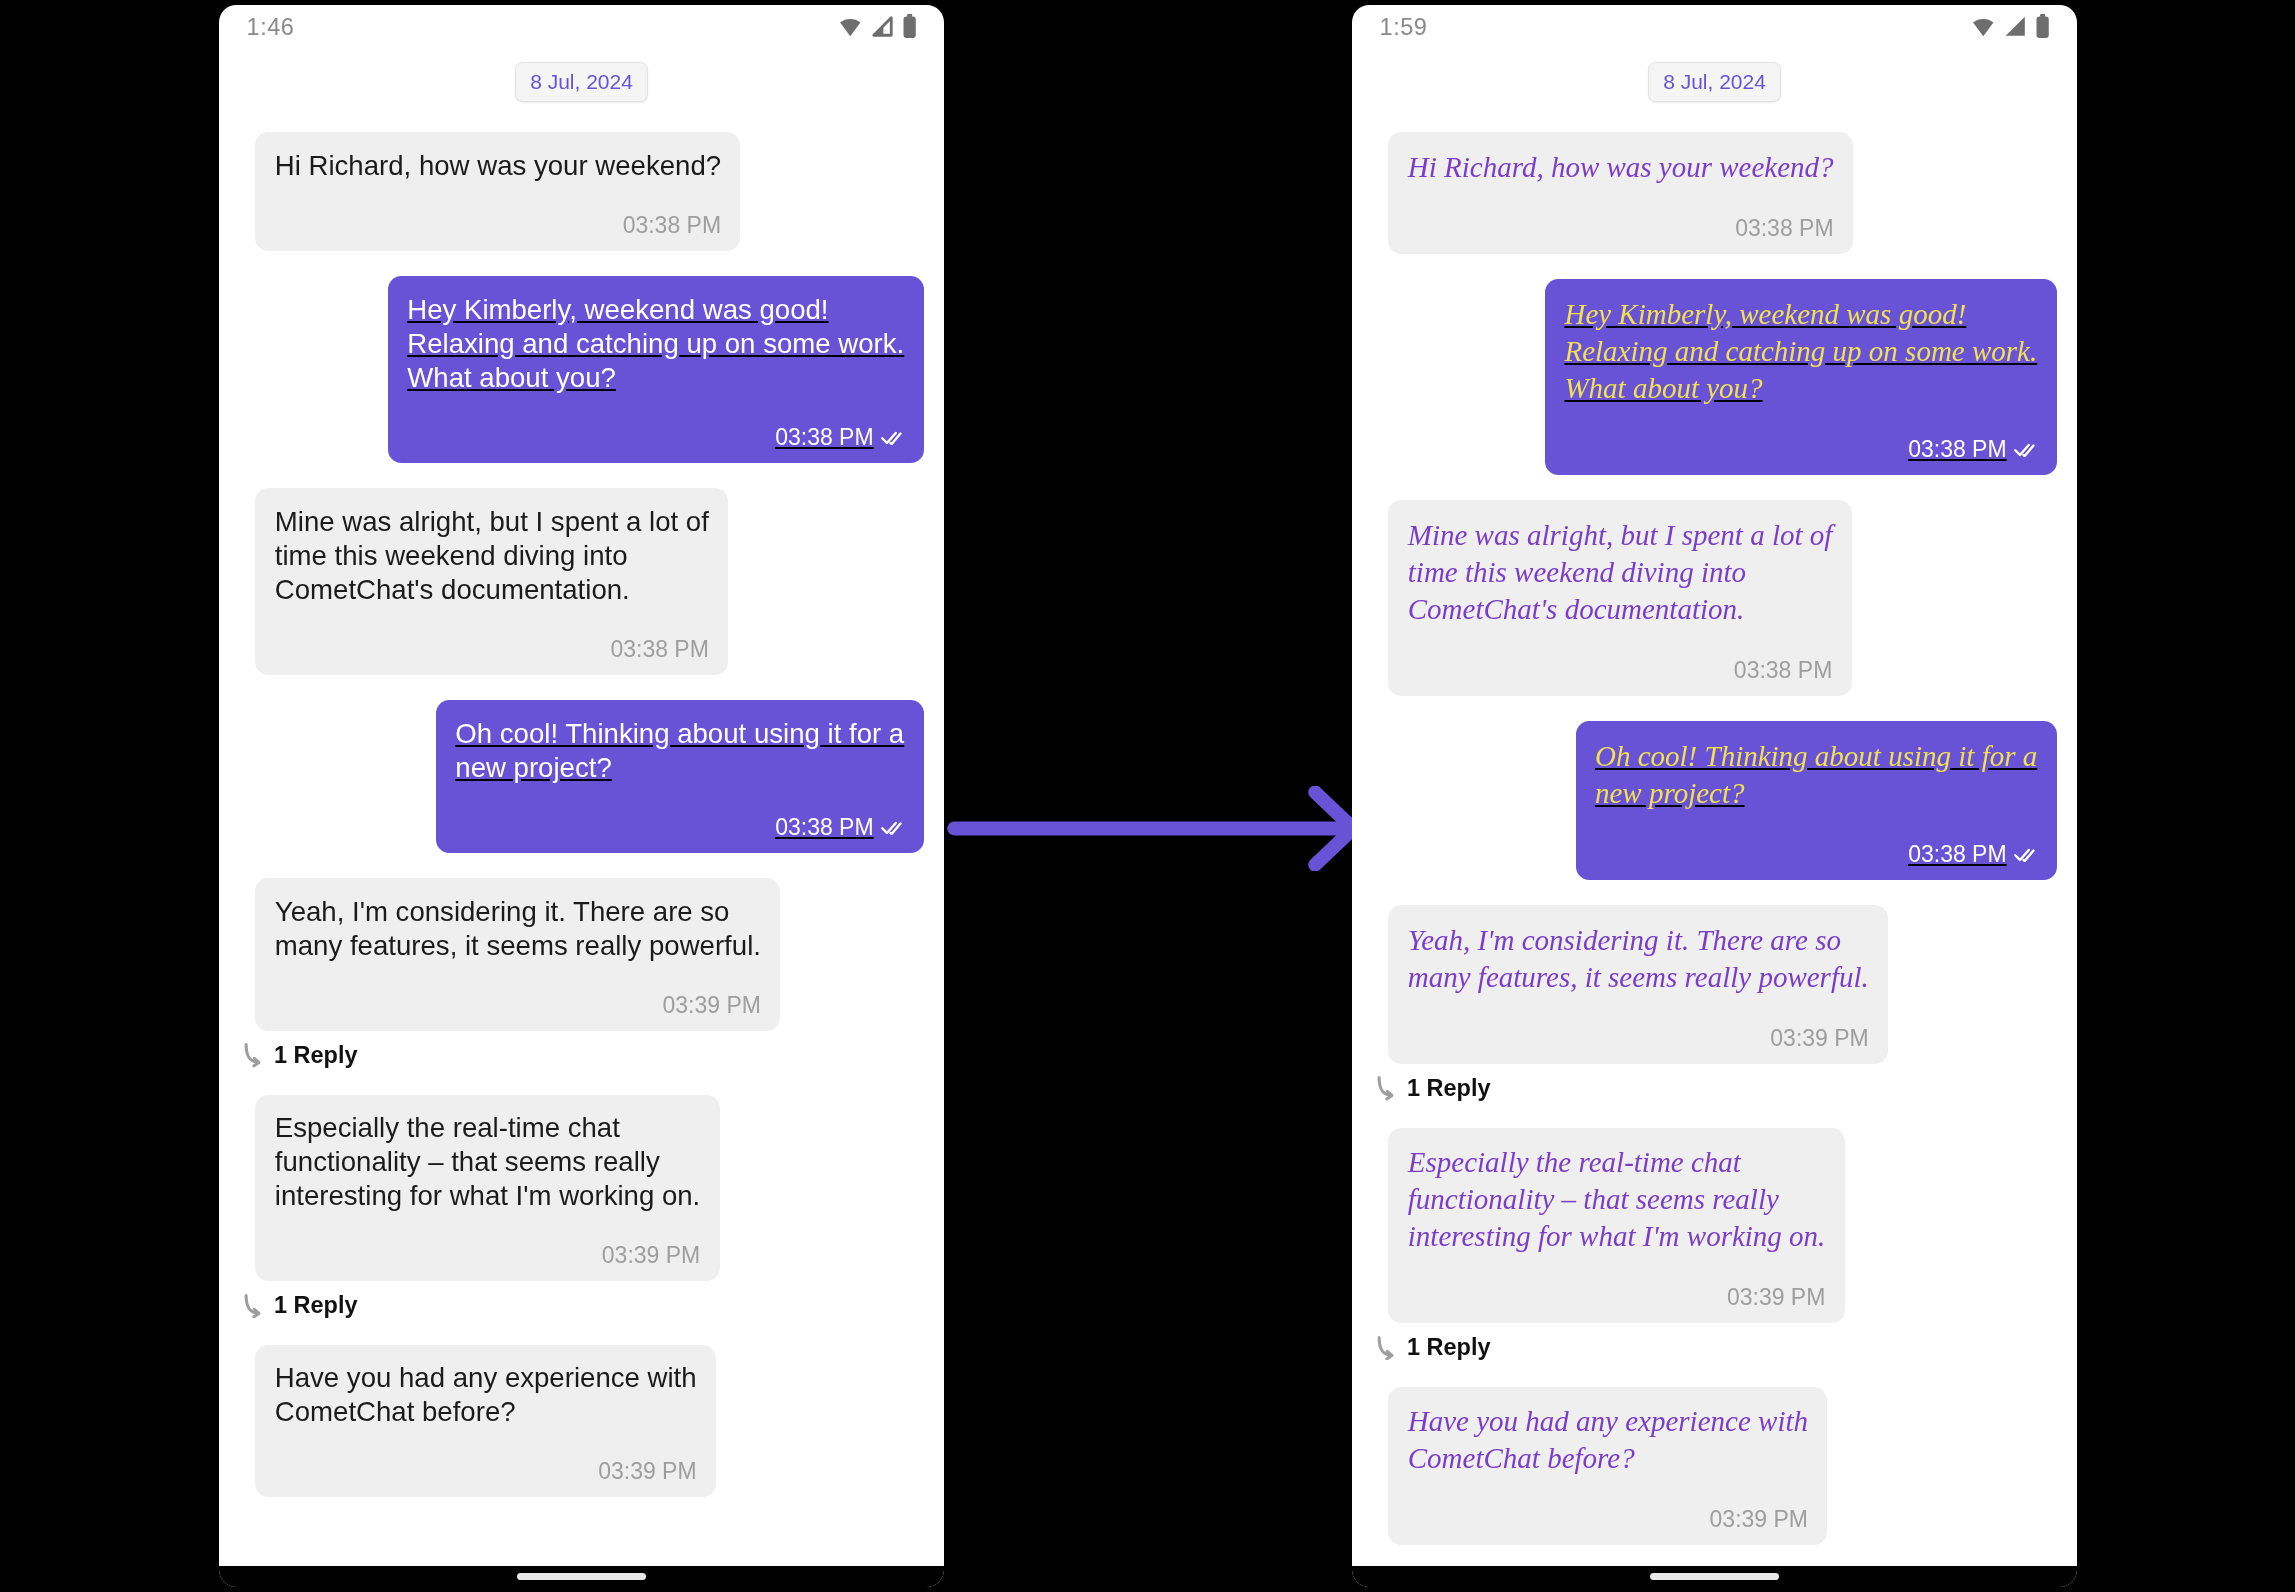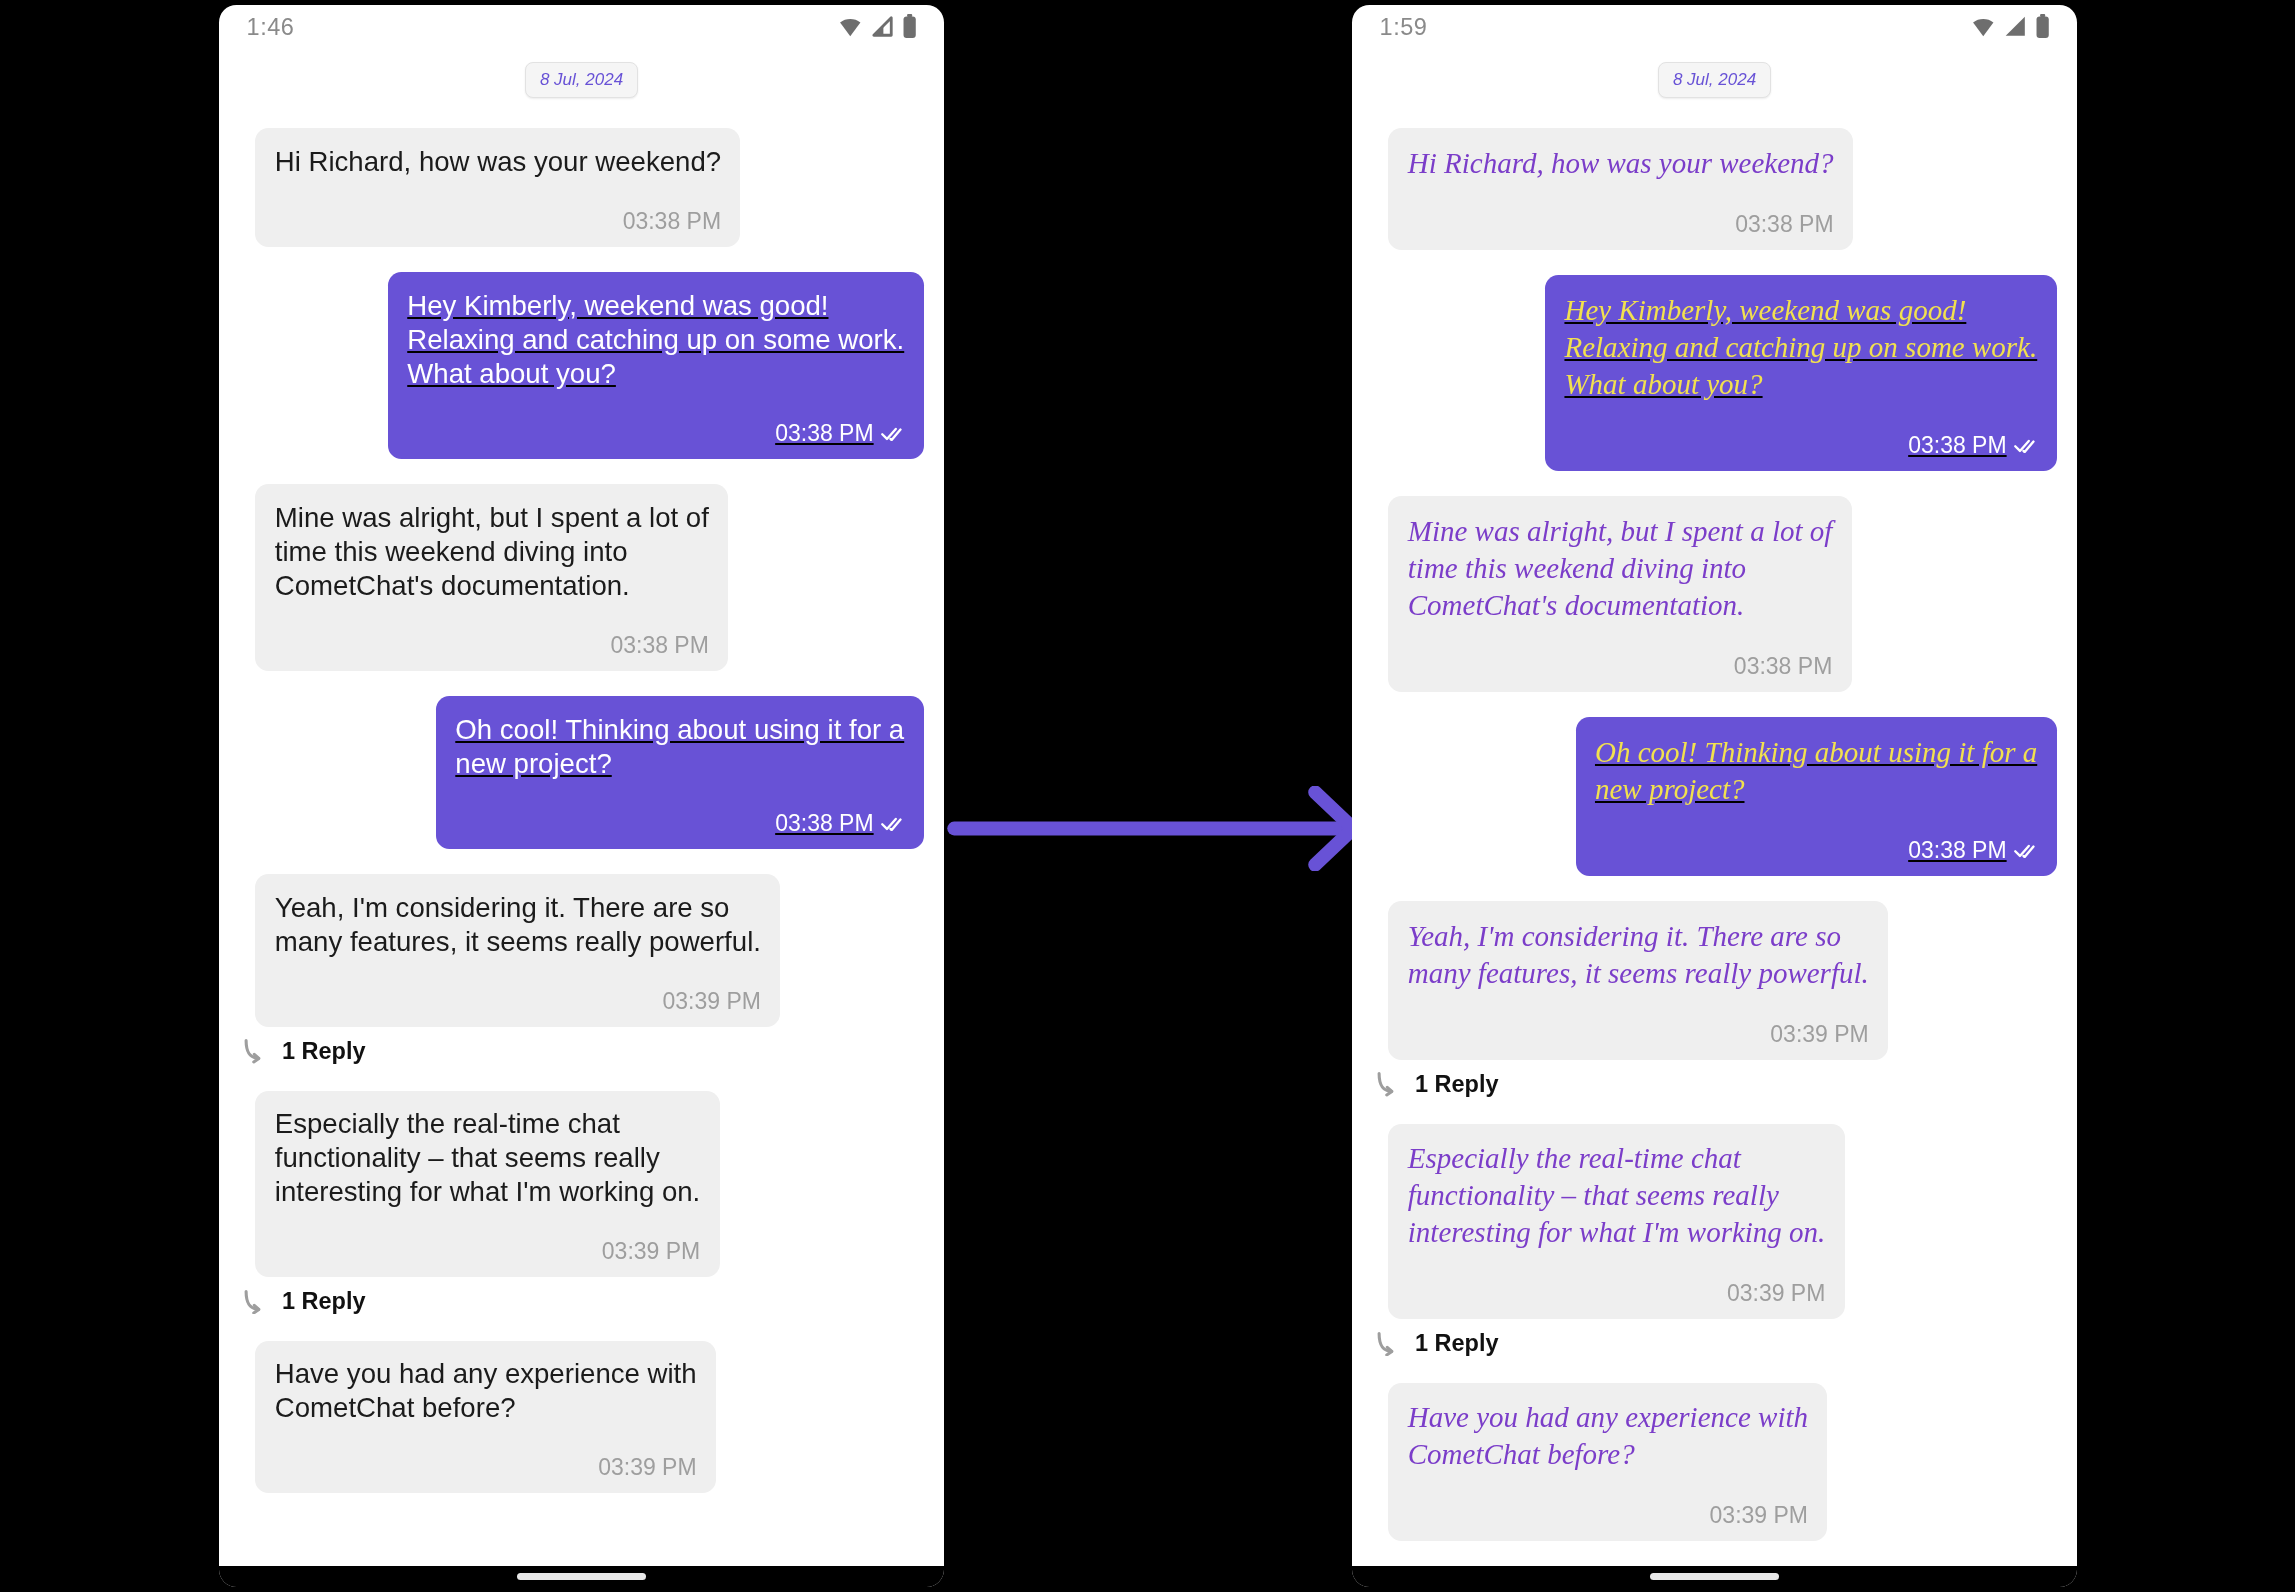--- a/index.html
+++ b/index.html
@@ -19,41 +19,41 @@
   .sicons{display:flex;align-items:center;gap:9.2px;color:var(--icon-gray,#6E6E6E);}
   .sicons svg{display:block;}
   .signal .sig-part{display:none;}
   .signal.partial .sig-part{display:block;}
   .signal.partial .sig-full{display:none;}
 
   
   .chatarea{flex:1 1 auto;padding:0 20.4px;box-sizing:border-box;display:flex;flex-direction:column;overflow:hidden;}
   .datechip{margin:8.2px auto 30px auto;padding:7.1px 14.3px;background:var(--date-chip-bg,#F5F5F5);
             border:1px solid var(--date-chip-border,#E2E2E2);border-radius:8px;
-            color:var(--accent-purple,#6852D6);font-size:17px;box-shadow:0 1px 2px rgba(0,0,0,.08);font-style:italic;}
+            color:var(--accent-purple,#6852D6);font-size:21px;box-shadow:0 1px 2px rgba(0,0,0,.08);}
   .msgs{display:flex;flex-direction:column;}
 
   .msg{margin-bottom:25.5px;display:flex;flex-direction:column;}
   .bubble{max-width:587px;width:fit-content;border-radius:13.3px;padding:16.3px 19.4px 12.2px 19.4px;box-sizing:border-box;margin-left:16px;}
   .msg.in  .bubble{background:var(--incoming-bubble,#EFEFEF);margin-right:auto;}
   .msg.out .bubble{background:var(--accent-purple,#6852D6);margin-left:auto;text-decoration:underline;}
   .text{font-size:27.6px;line-height:34px;white-space:pre-line;color:var(--message-text,#1B1B1B);}
   .msg.out .text{color:#FFFFFF;}
   .meta{display:flex;justify-content:flex-end;align-items:center;gap:6.1px;margin-top:29px;}
   .mtime{font-size:23px;color:var(--timestamp-gray,#9E9E9E);font-family:"Liberation Sans",sans-serif;text-align:center;}
   .msg.out .mtime{color:#FFFFFF;}
   .checks{display:block;color:#FFFFFF;}
 
   
   .phone.after .text{font-family:cursive;font-style:italic;font-size:29px;line-height:37px;}
   .phone.after .msg.in  .text{color:var(--script-purple,#7B3DC9);}
   .phone.after .msg.out .text{color:var(--script-yellow,#F2E14E);}
 
   
-  .replyrow{display:flex;align-items:center;gap:17px;margin:11.2px 0 0 3.1px;cursor:pointer;}
+  .replyrow{display:flex;align-items:center;gap:9px;margin:11.2px 0 0 3.1px;cursor:pointer;}
   .replyrow svg{display:block;color:#9E9E9E;}
   .replylabel{font-size:23.5px;font-weight:bold;color:var(--reply-text,#111111);}
 
   
   .navbar{flex:0 0 21px;background:#000;display:flex;align-items:center;justify-content:center;}
   .homepill{width:129px;height:7.1px;border-radius:4.1px;background:var(--home-pill,#E8E8E8);}
 
   
   .arrow{position:absolute;left:947px;top:786px;color:var(--accent-purple,#6852D6);}
 </style>

